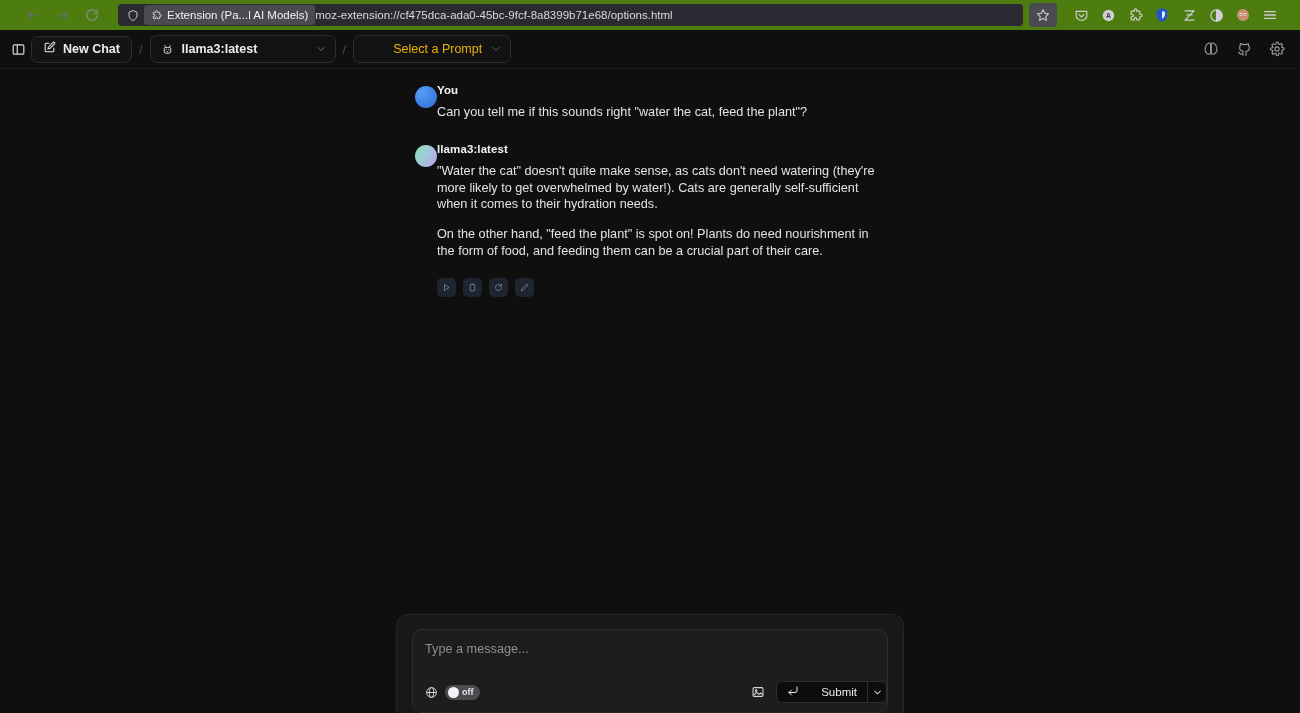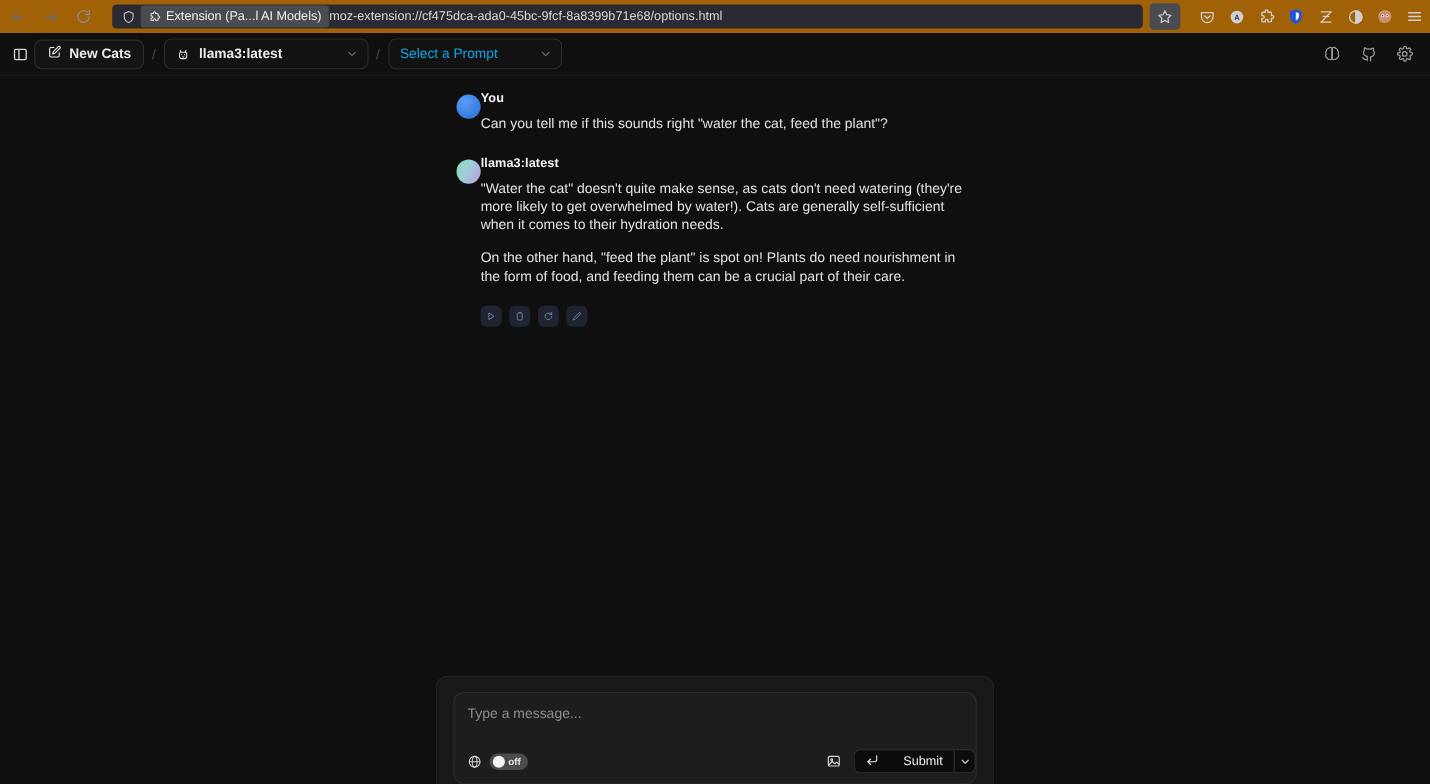--- a/index.html
+++ b/index.html
@@ -9,24 +9,24 @@
     height: 713px;
     overflow: hidden;
     background: #0f0f0f;
     font-family: "Liberation Sans", sans-serif;
     -webkit-font-smoothing: antialiased;
   }
 
   
   #browser-chrome {
     height: 30px;
-    background: #a16207;
+    background: #4d7c0f;
     display: flex;
     align-items: center;
-    padding: 0 2px;
+    padding: 0 18px;
     gap: 2px;
   }
   .nav-btn {
     width: 28px; height: 28px;
     display: flex; align-items: center; justify-content: center;
     color: #8c8c90;
     border-radius: 4px;
     flex: none;
   }
   .nav-btn.disabled { color: #6a6a6e; }
@@ -107,21 +107,21 @@
     background: #121212;
     display: flex; align-items: center;
     padding: 0 8px 0 10px;
     gap: 8px;
     flex: none;
   }
   #model-select { width: 186px; }
   #prompt-select { width: 158px; }
   .sel-ico { color: #e2e2e5; display: flex; flex: none; }
   .sel-label { font-size: 12.5px; color: #ebebee; font-weight: 600; flex: 1; white-space: nowrap; overflow:hidden; }
-  .sel-label.ph { color: #0ea5e9; font-weight: 500; }
+  .sel-label.ph { color: #eab308; font-weight: 500; text-align: right; }
   .sel-caret { color: #6b6b70; display: flex; flex: none; }
 
   #header-right { margin-left: auto; display: flex; align-items: center; gap: 11px; }
   .hdr-ico { width: 22px; height: 22px; display: flex; align-items: center; justify-content: center; color: #9b9ba0; }
 
   
   #chat-scroll {
     position: absolute;
     top: 69px; left: 0; right: 0; bottom: 0;
     overflow: hidden;
@@ -330,21 +330,21 @@
       </svg>
   </div>
 
   <div id="new-chat-btn">
     <span>
       <svg width="13" height="13" viewBox="0 0 24 24" fill="none" stroke="currentColor" stroke-width="1.9" stroke-linecap="round" stroke-linejoin="round">
           <path d="M11 4H6a2 2 0 0 0-2 2v12a2 2 0 0 0 2 2h12a2 2 0 0 0 2-2v-5"></path>
           <path d="M18.4 2.6a1.9 1.9 0 0 1 2.7 2.7L12.5 14 9 15l1-3.5Z"></path>
         </svg>
     </span>
-    <span>New Cats</span>
+    <span>New Chat</span>
   </div>
 
   <span class="hdr-sep">/</span>
 
   <div id="model-select" class="sel-box">
     <span class="sel-ico">
       <svg width="13" height="13" viewBox="0 0 24 24" fill="none" stroke="currentColor" stroke-width="1.7" stroke-linejoin="round">
           <path d="M7 4.2 8.5 8.6"></path>
           <path d="M17 4.2 15.5 8.6"></path>
           <path d="M8 8.5h8a2 2 0 0 1 2 2v4.5a4 4 0 0 1-4 4h-4a4 4 0 0 1-4-4V10.5a2 2 0 0 1 2-2Z"></path>

